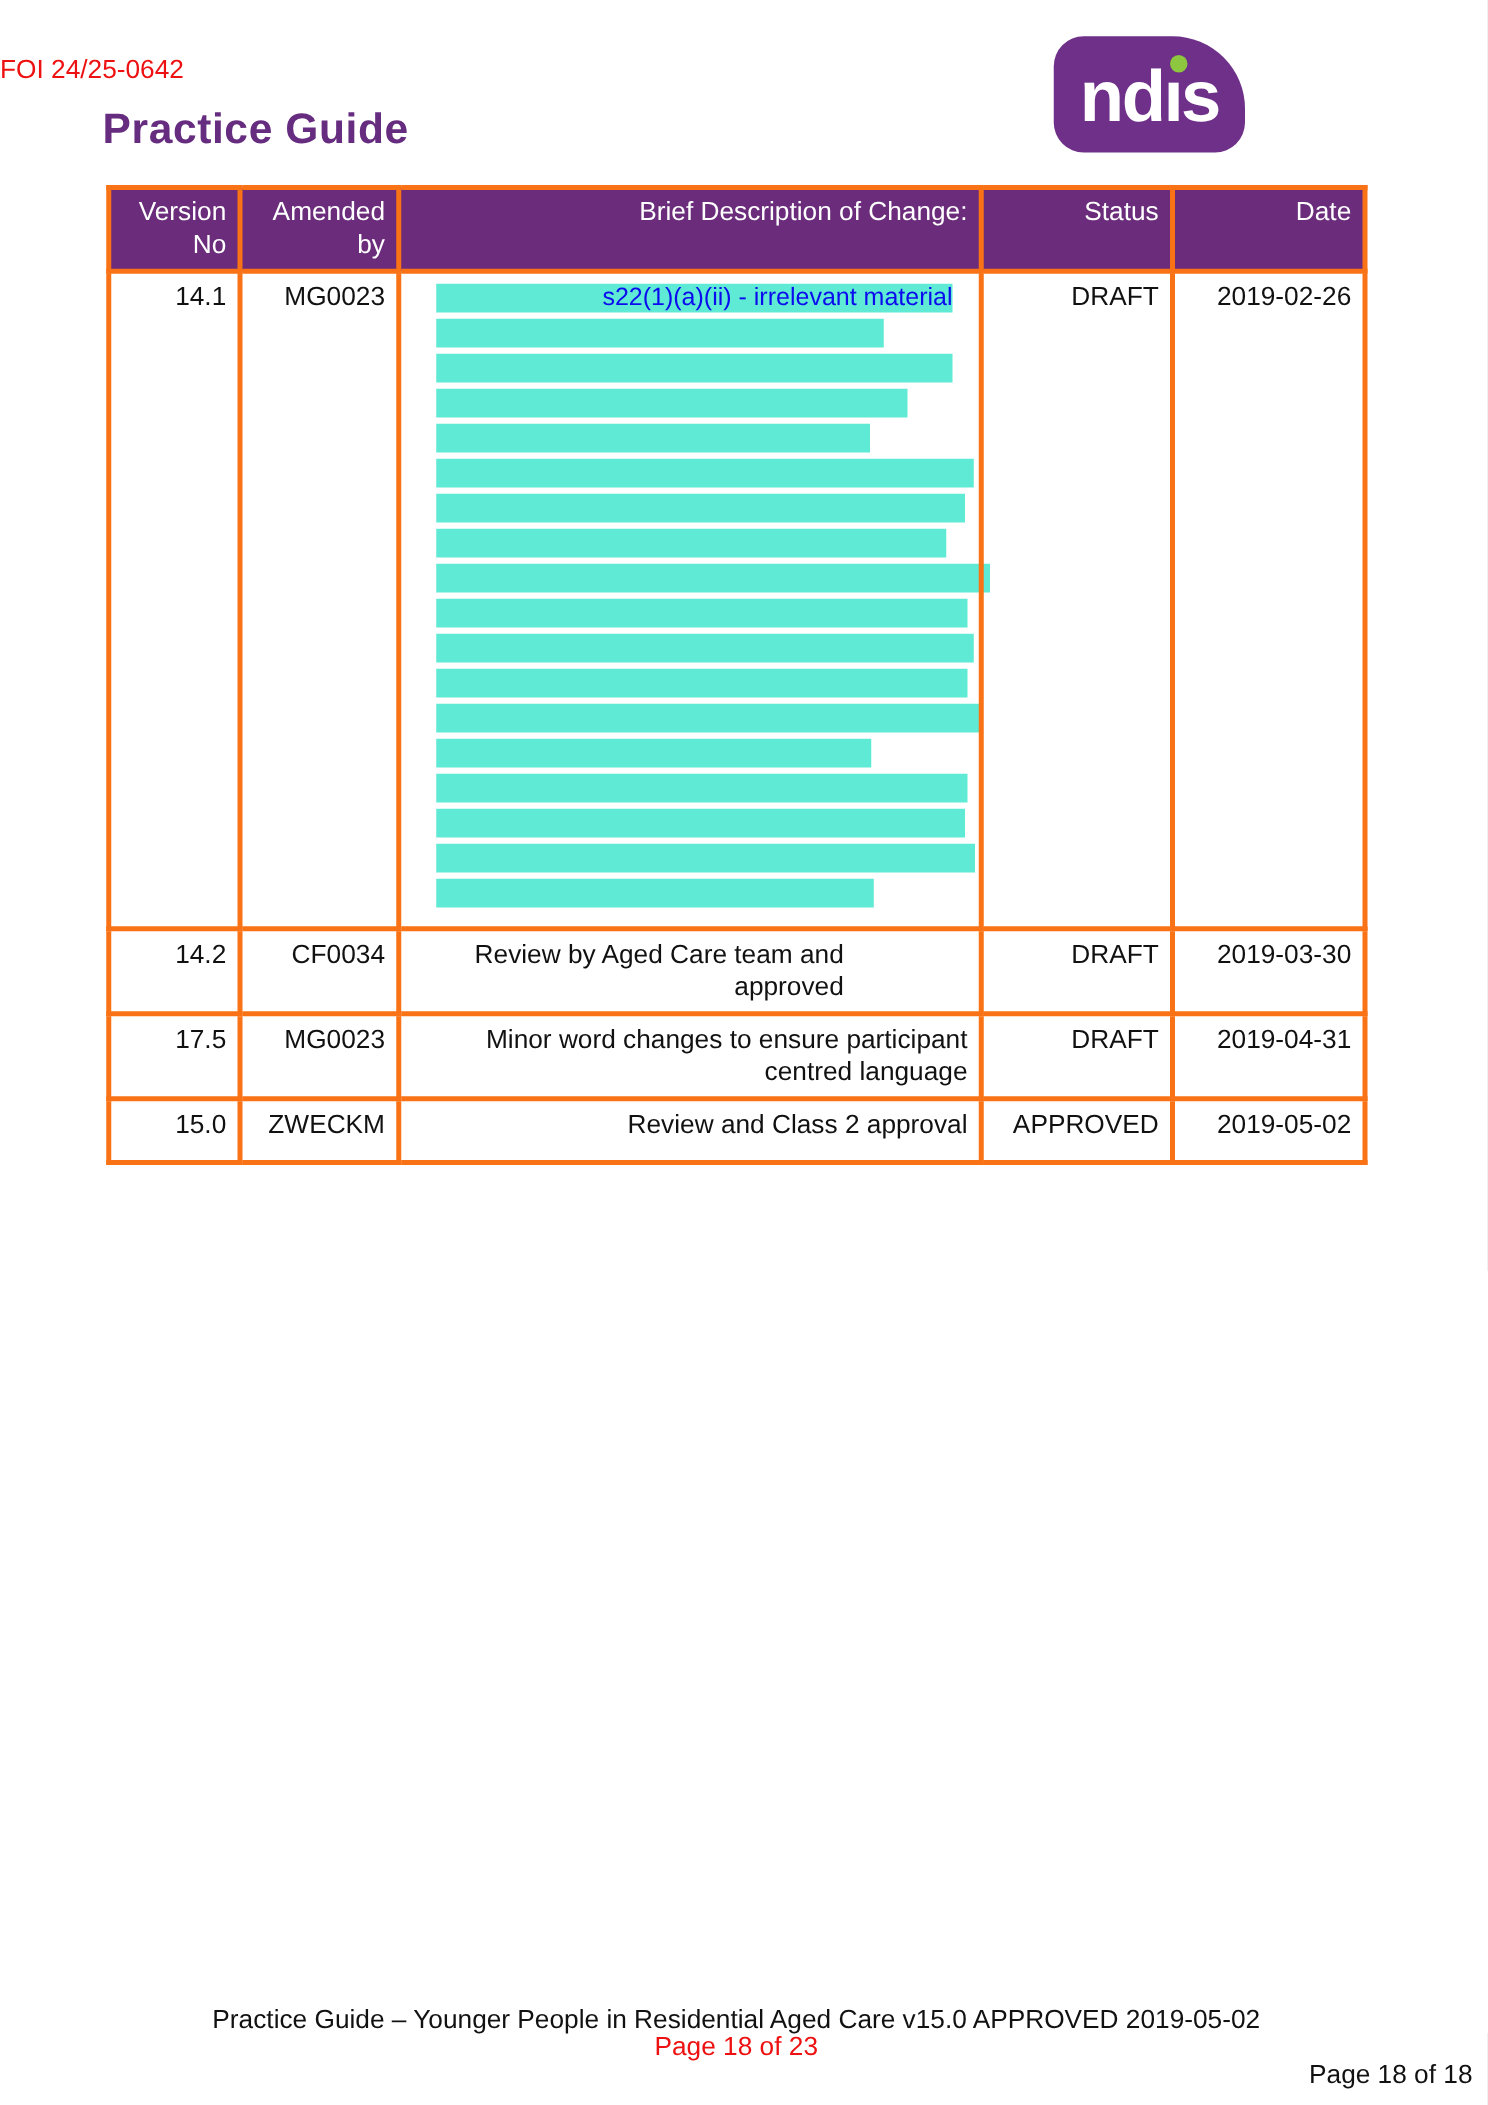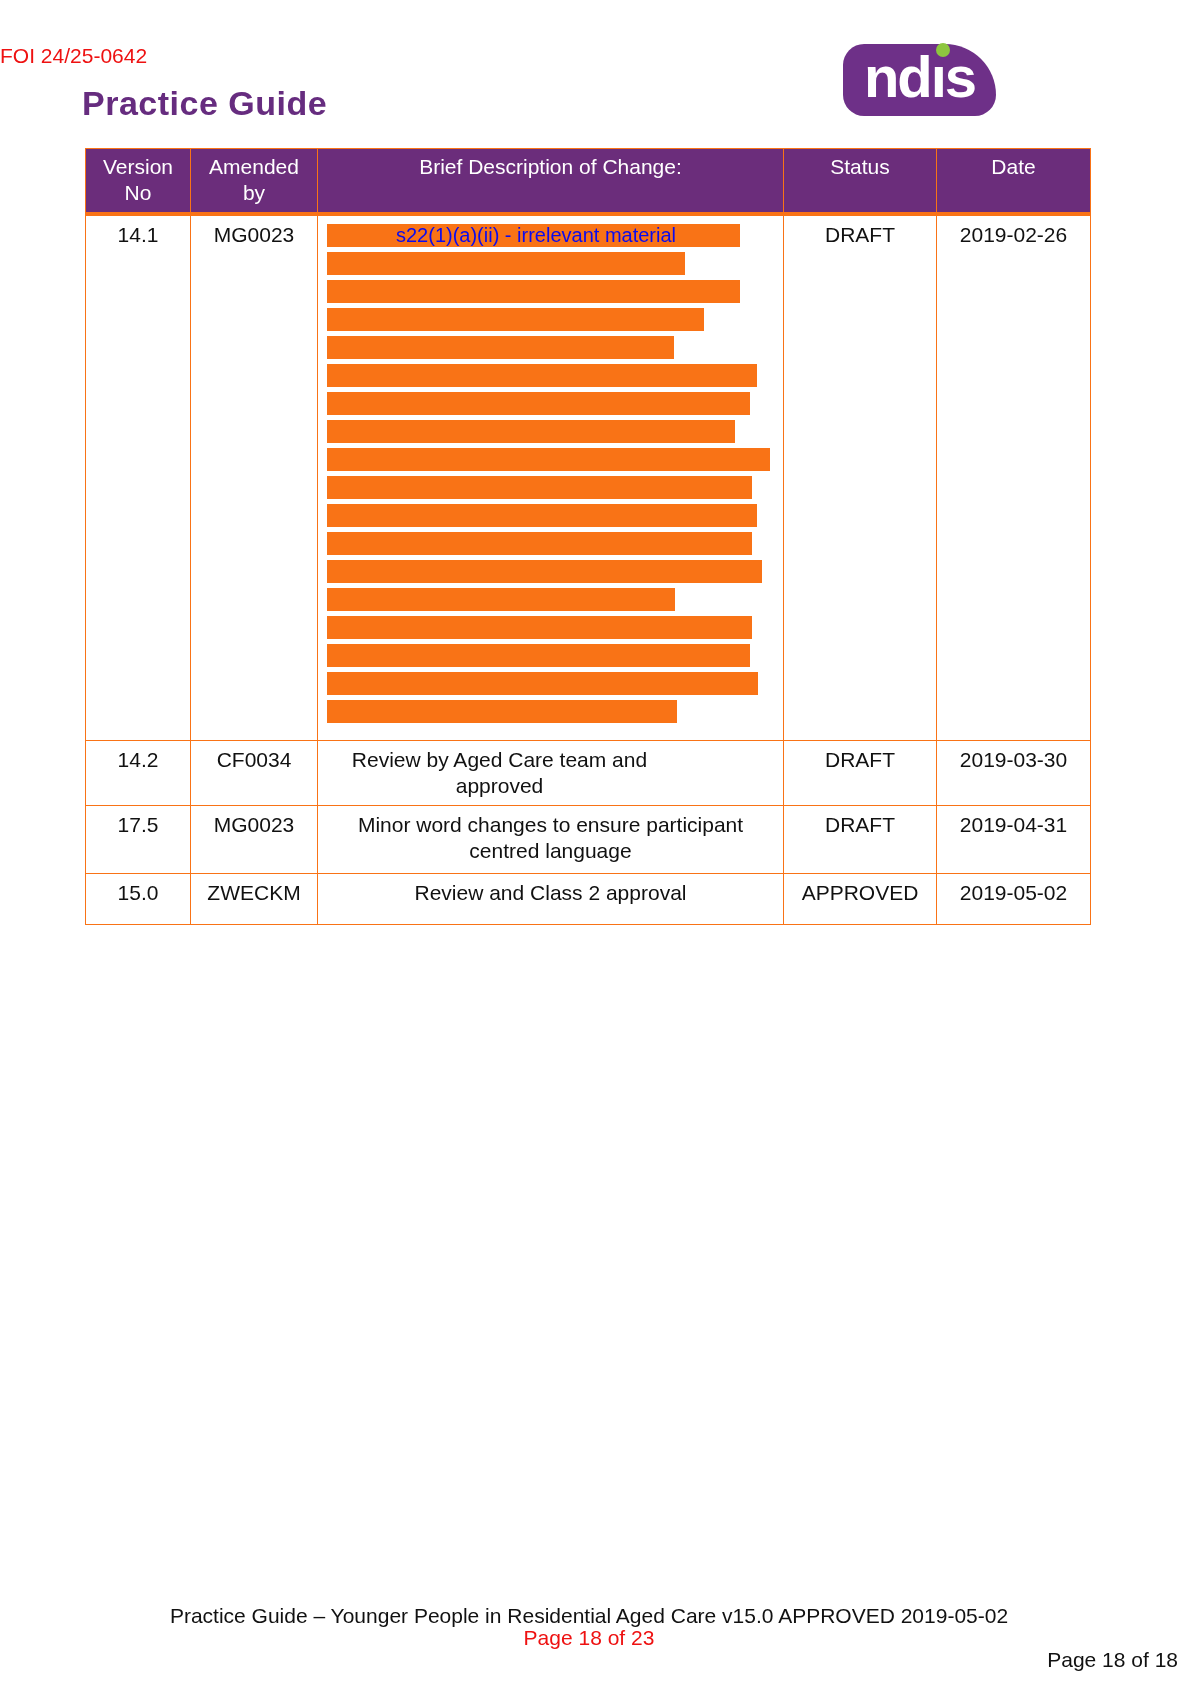--- a/index.html
+++ b/index.html
@@ -25,26 +25,26 @@
   .page-title {
     position: absolute;
     top: 84px; left: 82px;
     font-size: 34px;
     font-weight: bold;
     color: #662C7F;
     letter-spacing: 0.5px;
   }
   .ndis-logo {
     position: absolute;
-    top: 44px; left: 843px;
-    width: 153px; height: 72px;
+    top: 29px; left: 843px;
+    width: 153px; height: 93px;
     background: #6E3088;
     border-radius: 24px 58px 24px 24px;
     display: flex;
-    align-items: flex-start;
+    align-items: center;
     justify-content: center;
   }
   .ndis-word {
     position: relative;
     color: #ffffff;
     font-weight: bold;
     font-size: 58px;
     line-height: 1;
     letter-spacing: -2px;
     padding-top: 4px;
@@ -60,44 +60,45 @@
   
   .history-table {
     position: absolute;
     top: 148px; left: 85px;
     width: 1005px;
     border-collapse: collapse;
     table-layout: fixed;
     font-size: 21px;
   }
   .history-table th, .history-table td {
-    border: 1px solid #f97316;
+    border: 4px solid #f97316;
     vertical-align: top;
-    text-align: center;
+    text-align: right;
     padding: 6px 9px;
     line-height: 26px;
     font-weight: normal;
   }
   .history-table thead th {
     background: #6B2D7B;
     color: #ffffff;
     height: 59px;
     border-bottom-width: 4px;
     padding-top: 5px;
   }
   .row-redacted td { height: 526px; }
   .row-142 td { height: 64px; }
   .row-143 td { height: 68px; }
   .row-150 td { height: 51px; }
 
   .bars { padding-top: 2px; }
   .bar {
     height: 23px;
     margin-bottom: 5px;
-    background: #f97316;
+    background: #5eead4;
+    margin-left: 19px;
   }
   .bar-label {
     display: block;
     color: #0B0BEE;
     font-size: 20px;
     line-height: 23px;
     padding-left: 5px;
     white-space: nowrap;
   }
   .desc-narrow { max-width: 345px; }

